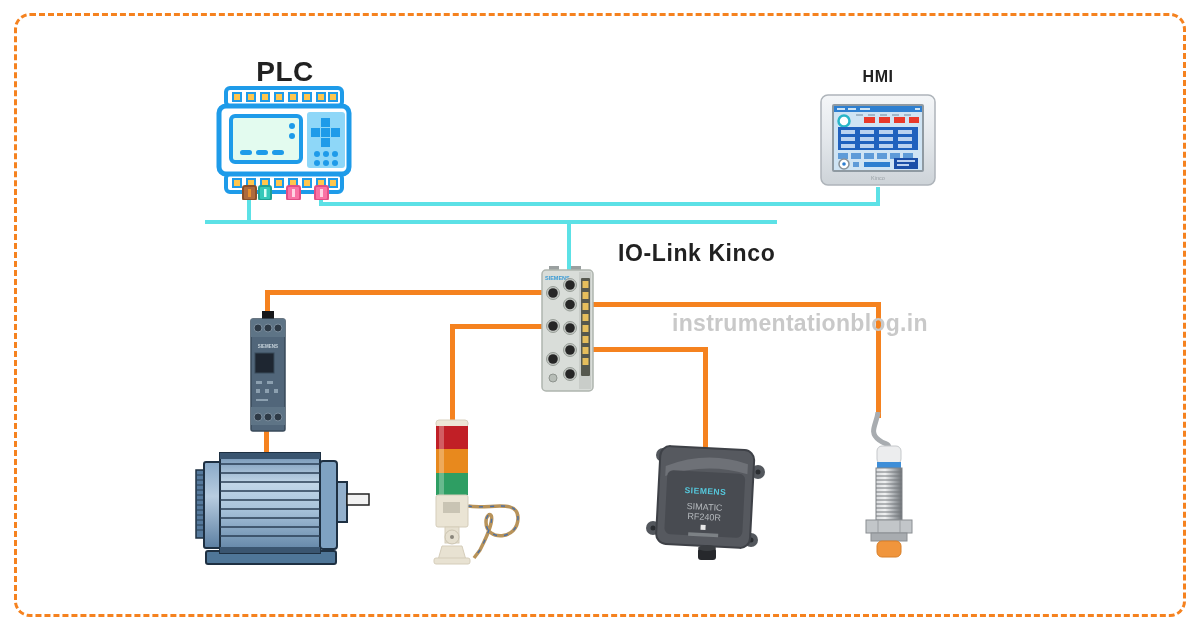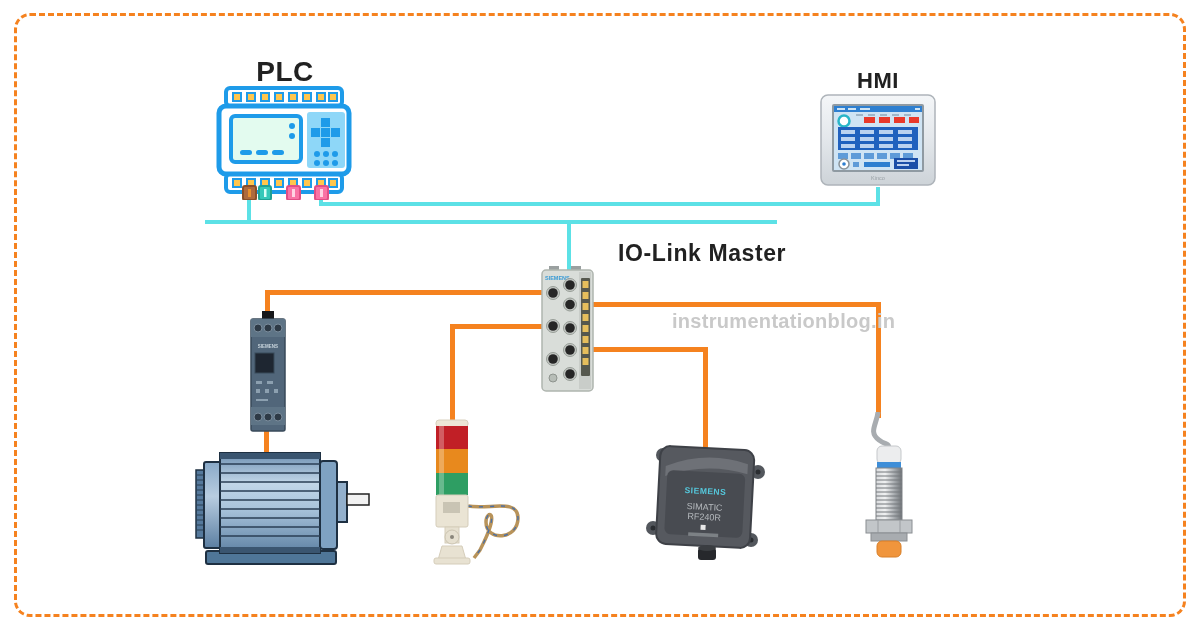--- a/index.html
+++ b/index.html
@@ -14,23 +14,23 @@
   .canvas{
     position:relative;width:1200px;height:630px;background:#ffffff;
     overflow:hidden;margin:0 auto;
   }
   .dashed-border{
     position:absolute;left:14px;top:13px;width:1172px;height:604px;
     border:3px dashed var(--wire);border-radius:16px;
   }
   .lbl{position:absolute;color:var(--ink);font-weight:700;letter-spacing:.5px;}
   .lbl-plc{left:240px;top:56px;width:90px;text-align:center;font-size:28px;}
-  .lbl-hmi{left:835px;top:68px;width:86px;text-align:center;font-size:22px;}
+  .lbl-hmi{left:835px;top:68px;width:86px;text-align:center;font-size:16px;}
   .lbl-master{left:618px;top:240px;font-size:23px;font-weight:600;letter-spacing:.6px;}
-  .watermark{position:absolute;left:672px;top:310px;font-size:20px;font-weight:600;color:var(--wm);letter-spacing:.3px;}
+  .watermark{position:absolute;left:672px;top:310px;font-size:23px;font-weight:600;color:var(--wm);letter-spacing:.3px;}
   .net{position:absolute;background:var(--net);}
   .wire{position:absolute;background:var(--wire);}
   .dev{position:absolute;}
   .dev svg{display:block;}
   text{font-family:"Liberation Sans", sans-serif;}
 </style>
 </head>
 <body>
 
 <div class="canvas">
@@ -49,21 +49,21 @@
   <div class="wire" style="left:264px;top:428px;width:5px;height:27px;"></div>
   <div class="wire" style="left:450px;top:324px;width:105px;height:5px;"></div>
   <div class="wire" style="left:450px;top:324px;width:5px;height:96px;"></div>
   <div class="wire" style="left:572px;top:302px;width:309px;height:5px;"></div>
   <div class="wire" style="left:876px;top:302px;width:5px;height:116px;"></div>
   <div class="wire" style="left:572px;top:347px;width:136px;height:5px;"></div>
   <div class="wire" style="left:703px;top:347px;width:5px;height:103px;"></div>
 
   <div class="lbl lbl-plc">PLC</div>
   <div class="lbl lbl-hmi">HMI</div>
-  <div class="lbl lbl-master">IO-Link Master</div>
+  <div class="lbl lbl-master">IO-Link Kinco</div>
   <div class="watermark">instrumentationblog.in</div>
 
   <div class="dev" style="left:216px;top:84px;width:136px;height:116px;">
     <svg viewBox="0 0 136 116" width="136" height="116">
       <rect x="10" y="4" width="116" height="18" rx="4" fill="#fff" stroke="#1E9BE9" stroke-width="4"></rect>
       <g fill="#FFC64D" stroke="#1E9BE9" stroke-width="2">
         <rect x="17" y="9" width="8" height="8"></rect>
           <rect x="31" y="9" width="8" height="8"></rect>
         <rect x="45" y="9" width="8" height="8"></rect>
           <rect x="59" y="9" width="8" height="8"></rect>

